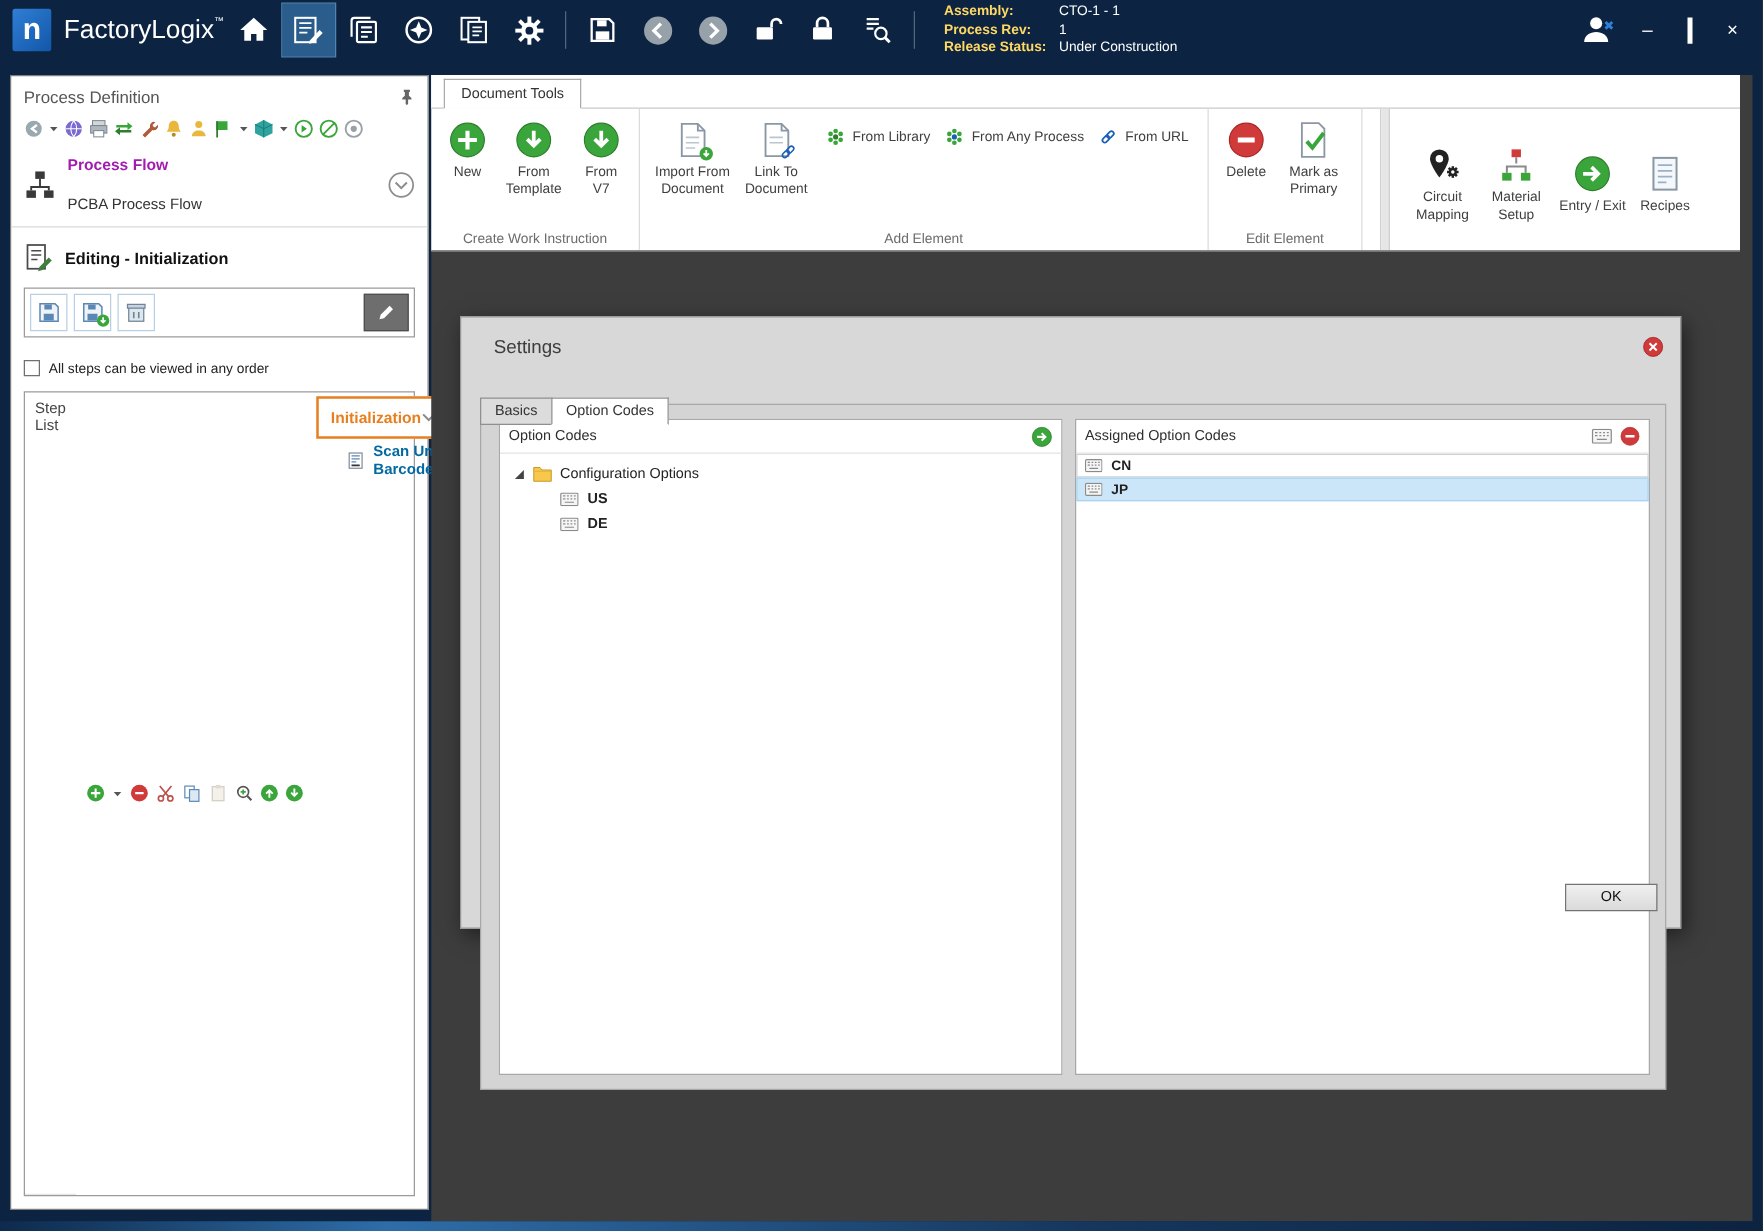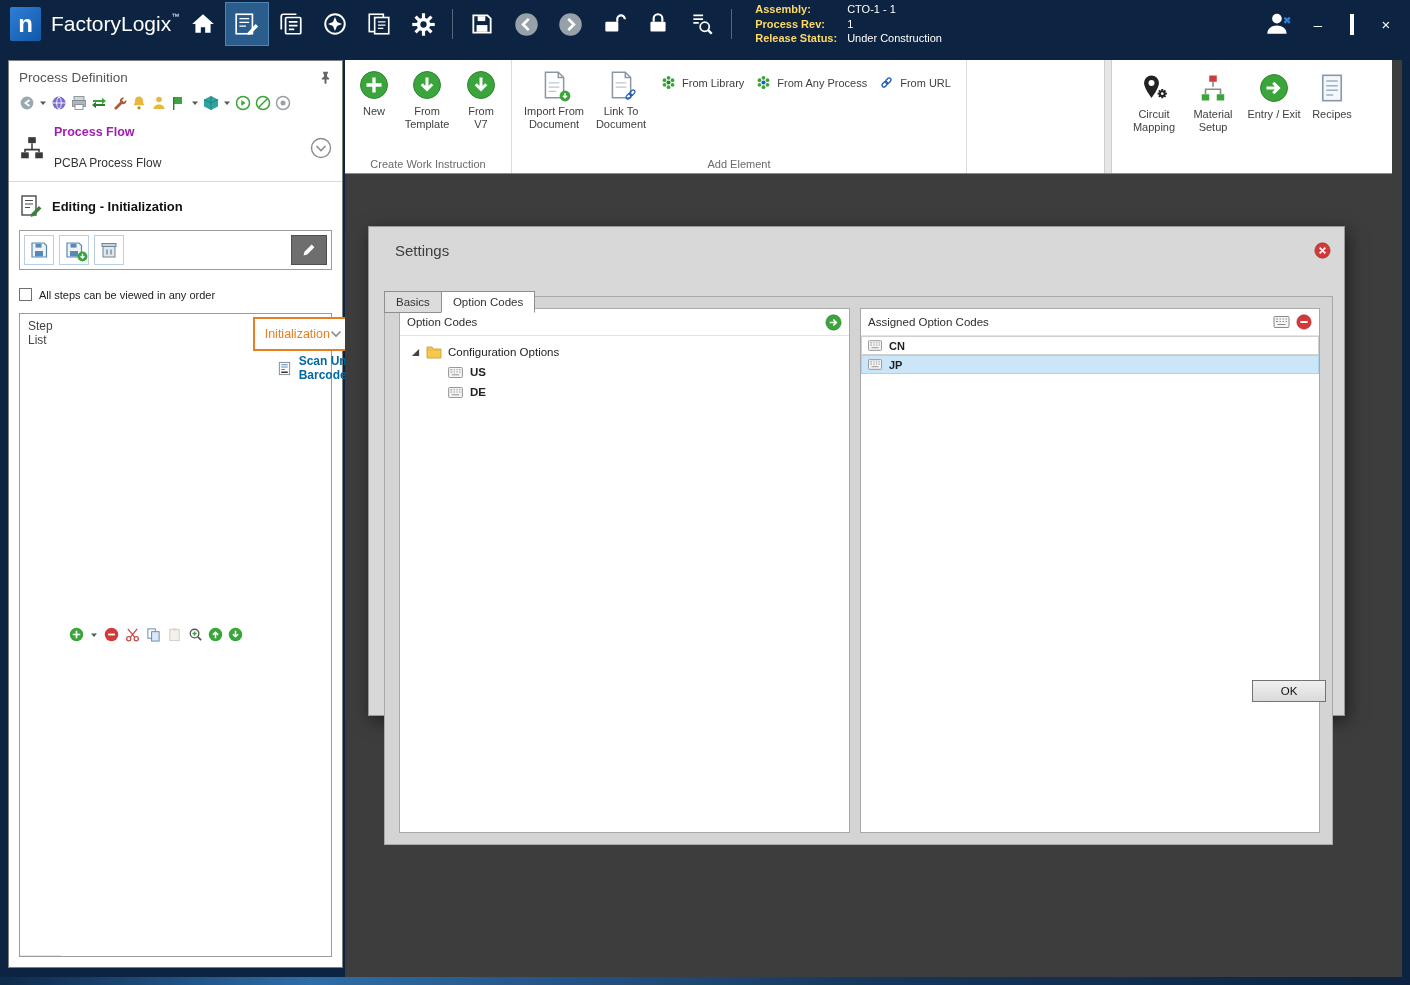--- a/index.html
+++ b/index.html
@@ -38,39 +38,39 @@
 .sq-btn{width:30px;height:30px;border:1px solid #b9cfe4;background:#fff;display:flex;align-items:center;justify-content:center}
 .sq-btn.dark{margin-left:auto;width:36px;background:#6e6e6e;border:1px solid #4f4f4f}
 .chk-row{display:flex;align-items:center;gap:7px;padding:8px 10px 12px}
 .chk{width:13px;height:13px;border:1px solid #707070;background:#fff;flex:none}
 .chk-label{font-size:11px;color:#222}
 .steplist{flex:1;margin:0 10px 10px;border:1px solid #9b9b9b;display:flex;flex-direction:row;min-height:0}
 .sl-title{padding:5px 8px;font-size:12px;color:#444;border-bottom:1px solid #e6e6e6}
 .sl-toolbar{display:flex;align-items:center;gap:6px;padding:4px 8px 5px}
 .sl-right{margin-left:auto;display:flex;gap:5px}
 .sl-items{padding:3px 2px;display:flex;flex-direction:column;gap:3px}
-.step-main{height:34px;border:2px solid #e87f1f;background:#fff;display:flex;align-items:center;padding:0 10px;color:#e87f1f;font-weight:normal;font-size:12.5px}
+.step-main{height:34px;border:2px solid #e87f1f;background:#fff;display:flex;align-items:center;padding:0 10px;color:#e87f1f;font-weight:bold;font-size:12.5px}
 .step-chev{margin-left:auto}
 .step-sub{height:28px;display:flex;align-items:center;gap:7px;padding-left:24px;font-weight:bold;font-size:12px;color:#0369a1}
 
 
 .main{position:absolute;left:345px;top:60px;width:1057px;height:917px;background:#3d3d3d;display:flex;flex-direction:column}
 .ribbon{margin-right:10px;background:#fff;border-bottom:1px solid #8a8a8a}
 .rb-tabs{height:27px;display:flex;align-items:flex-end;padding-left:10px;border-bottom:1px solid #c9c9c9;background:#fff}
 .rb-tab{font-size:11.5px;color:#333;padding:5px 13px 5px;border:1px solid #ababab;border-bottom:1px solid #fff;background:#fff;margin-bottom:-1px;position:relative;z-index:2}
 .rb-body{display:flex;height:113px}
 .rb-main{width:760px;display:flex;border-right:1px solid #cfcfcf}
 .rb-group{position:relative;display:flex;align-items:flex-start;padding:5px 7px 20px;border-right:1px solid #dcdcdc}
 .rb-group-label{position:absolute;left:0;right:0;bottom:3px;text-align:center;font-size:11px;color:#6b6b6b;white-space:nowrap}
 .rb-big{display:flex;flex-direction:column;align-items:center;gap:5px;padding:5px 2px 0;font-size:11px;color:#3f3f3f;text-align:center;line-height:1.2}
 .rb-big .cap{width:100%}
 .rb-menu{display:flex;flex-direction:row;gap:4px;padding:8px 4px 0}
 .rb-small{display:flex;align-items:center;gap:6px;font-size:11px;color:#3f3f3f;height:19px;padding:0 4px}
 .rb-gapcol{width:7px;background:#e6e6e6;border-right:1px solid #cfcfcf}
-.rb-right{flex:1;display:flex;align-items:flex-start;padding:4px 4px 4px 12px;gap:0}
+.rb-right{flex:1;display:flex;align-items:center;padding:4px 4px 4px 12px;gap:0}
 .rb-right .rb-big{padding-top:9px}
 .icon-stack{position:relative}
 .icon-ovl{position:absolute;right:-4px;bottom:-2px}
 
 
 .content{flex:1;position:relative}
 .dialog{position:absolute;left:23px;top:52px;width:977px;height:490px;background:#d8d8d8;border:1px solid #979797;box-shadow:3px 5px 16px rgba(0,0,0,.5)}
 .dlg-head{display:flex;align-items:center;justify-content:space-between;padding:15px 13px 0 26px}
 .dlg-title{font-size:15px;color:#3d3d3d}
 .dlg-tabs{position:absolute;left:15px;top:64px;display:flex;z-index:3}
@@ -491,20 +491,23 @@
           </span>
         <span>Scan Unit Barcode</span>
       </div>
     </div>
   </div>
 </div>
 
 <div class="main">
 
   <div class="ribbon">
+    <div class="rb-tabs">
+      <span class="rb-tab">Document Tools</span>
+    </div>
     <div class="rb-body">
       <div class="rb-main">
 
         <div class="rb-group">
           <div class="rb-big" style="width:44px">
             <span>
                 <svg width="30" height="30" viewBox="0 0 20 20">
                   <circle cx="10" cy="10" r="9" fill="#3aa53a" stroke="#2c7d2c" stroke-width="0.6"></circle>
                   <path d="M10 5v10M5 10h10" stroke="#fff" stroke-width="2.2"></path>
                 </svg>
@@ -608,20 +611,41 @@
                       <rect x="11" y="9" width="10" height="6" rx="3"></rect>
                     </g>
                   </svg>
                 </span>
               <span>From URL</span>
             </div>
           </div>
           <div class="rb-group-label">Add Element</div>
         </div>
 
+        <div class="rb-group">
+          <div class="rb-big" style="width:46px">
+            <span>
+                <svg width="30" height="30" viewBox="0 0 20 20">
+                  <circle cx="10" cy="10" r="9" fill="#d03a3a" stroke="#a82525" stroke-width="0.6"></circle>
+                  <path d="M5.5 10h9" stroke="#fff" stroke-width="2.6"></path>
+                </svg>
+              </span>
+            <span class="cap">Delete</span>
+          </div>
+          <div class="rb-big" style="width:62px">
+            <span>
+                <svg width="27" height="30" viewBox="0 0 24 26">
+                  <path d="M4 1h12l4 4v20H4z" fill="#fff" stroke="#8a97a5" stroke-width="1.3"></path>
+                  <path d="M7.5 14l4 4.5L19.5 8" stroke="#3aa53a" stroke-width="2.8" fill="none"></path>
+                </svg>
+              </span>
+            <span class="cap">Mark as Primary</span>
+          </div>
+          <div class="rb-group-label">Edit Element</div>
+        </div>
       </div>
       <div class="rb-gapcol"></div>
       <div class="rb-right">
         <div class="rb-big" style="width:60px">
           <span>
               <svg width="30" height="30" viewBox="0 0 24 24">
                 <path d="M10 2a6 6 0 0 1 6 6c0 4-6 12-6 12S4 12 4 8a6 6 0 0 1 6-6z" fill="#222"></path>
                 <circle cx="10" cy="8" r="2.4" fill="#fff"></circle>
                 <g fill="#222">
                   <rect x="17.8" y="12.8" width="1.6" height="7.4"></rect>

